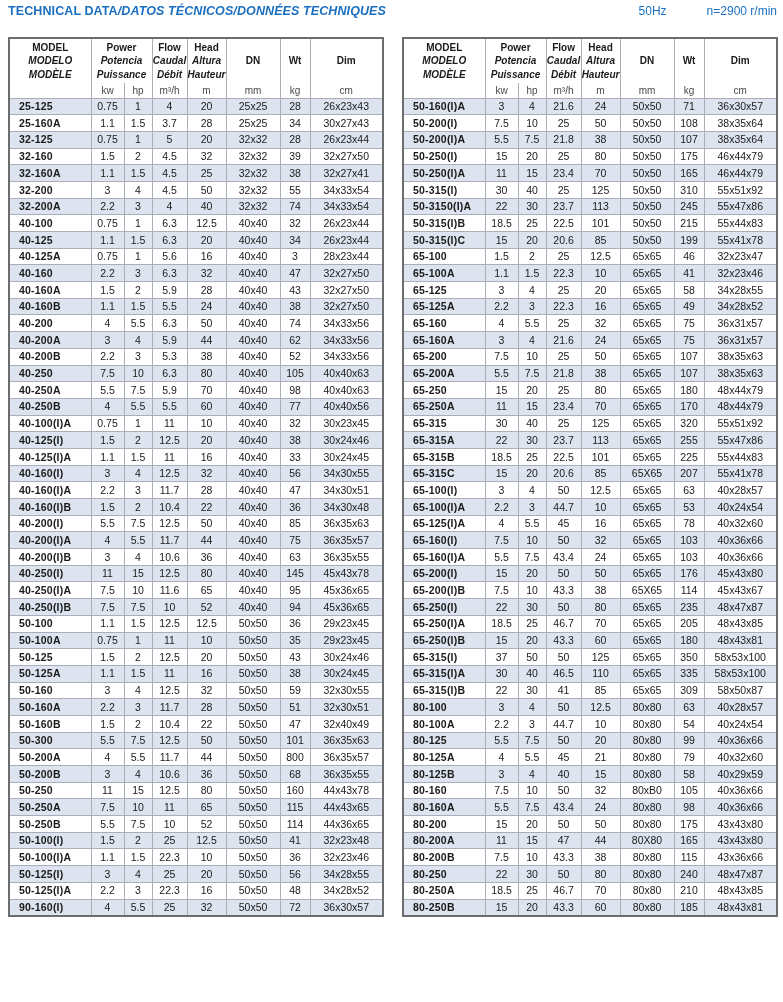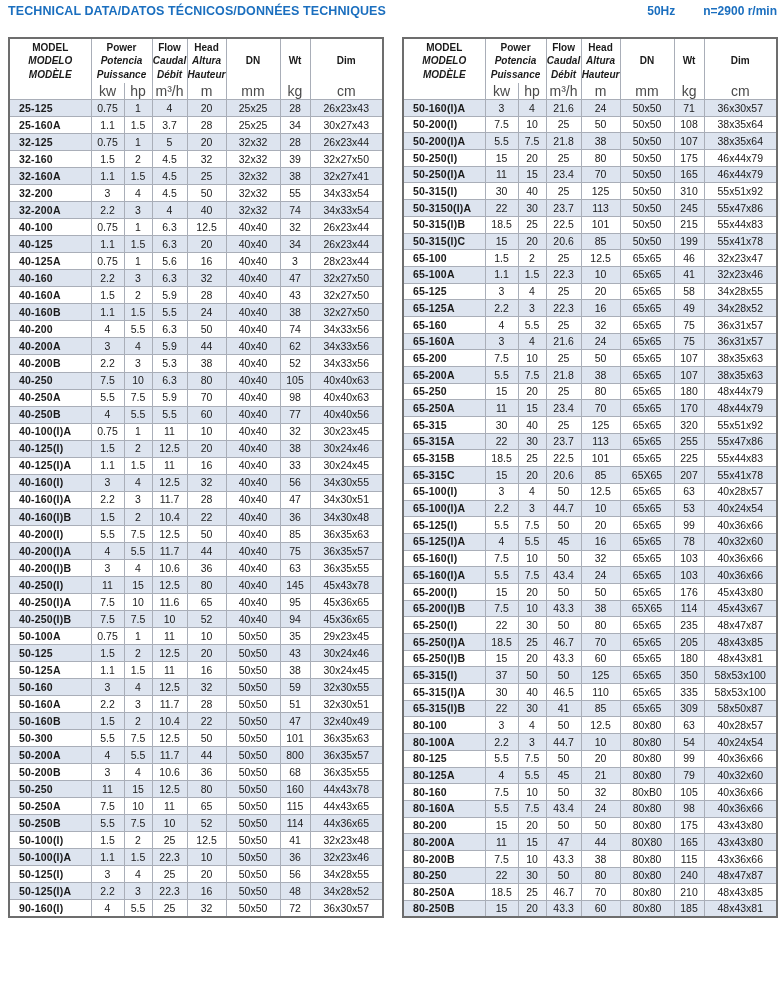--- a/index.html
+++ b/index.html
@@ -9,35 +9,35 @@
     font-family:"Liberation Sans", sans-serif; overflow:hidden;
   }
   :root { --accent:#1b6fbf; --stripe:#dde4ef; --grid:#a9aeb8; --outer:#6d6d6d; }
 
   
   .titlebar {
     position:absolute; top:4px; left:8px; right:6px;
     display:flex; justify-content:space-between; align-items:baseline;
   }
   .title { color:var(--accent); font-weight:bold; font-size:12.5px; letter-spacing:.1px; white-space:nowrap; }
-  .title .t-rest { }
-  .specs { display:flex; gap:28px; color:var(--accent); font-weight:bold; font-size:12px; white-space:nowrap; }
+  .title .t-rest { font-style:italic; }
+  .specs { display:flex; gap:40px; color:var(--accent); font-weight:normal; font-size:12px; white-space:nowrap; }
 
   
   .wm { position:absolute; color:#aebad2; font-weight:bold; pointer-events:none; user-select:none; }
   .wm-text { font-size:52px; letter-spacing:10px; opacity:.10; transform:rotate(-16deg); font-style:italic; }
   .wm-circle { width:130px; height:130px; border:10px solid #aebad2; border-radius:50%; opacity:.08; }
 
   
   .tables { position:absolute; top:37px; left:8px; display:flex; gap:18px; }
   table.spec { width:374px; border-collapse:collapse; table-layout:fixed; border:2px solid var(--outer); background:transparent; }
   table.spec th, table.spec td { border:1px solid var(--grid); padding:0; overflow:hidden; }
 
   thead tr.main-hdr th { height:45px; vertical-align:middle; text-align:center; background:#fff; border-bottom:none; }
-  thead tr.units-hdr th { height:15px; background:#fff; border-top:none; font-weight:normal; color:#4a4a4a; font-size:14px; text-align:center; vertical-align:middle; }
+  thead tr.units-hdr th { height:15px; background:#fff; border-top:none; font-weight:normal; color:#4a4a4a; font-size:10px; text-align:center; vertical-align:middle; }
   .hl { font-size:10px; font-weight:bold; color:#1a1a1a; line-height:1.32; }
   .hl.it { font-style:italic; }
 
   tbody td { height:16.7px; text-align:center; font-size:10.5px; color:#1a1a1a; vertical-align:middle; line-height:1; background:transparent; }
   tbody td.c0 { text-align:left; padding-left:9px; font-weight:bold; letter-spacing:.2px; }
   tbody tr:nth-child(odd) td { background:var(--stripe); }
   tbody tr:nth-child(even) td { background:#ffffff; }
 </style>
 </head>
 <body>
@@ -416,20 +416,30 @@
           <td class="c0">40-250(I)B</td>
           <td class="c1">7.5</td>
           <td class="c2">7.5</td>
           <td class="c3">10</td>
           <td class="c4">52</td>
           <td class="c5">40x40</td>
           <td class="c6">94</td>
           <td class="c7">45x36x65</td>
         </tr>
         <tr>
+          <td class="c0">50-100</td>
+          <td class="c1">1.1</td>
+          <td class="c2">1.5</td>
+          <td class="c3">12.5</td>
+          <td class="c4">12.5</td>
+          <td class="c5">50x50</td>
+          <td class="c6">36</td>
+          <td class="c7">29x23x45</td>
+        </tr>
+        <tr>
           <td class="c0">50-100A</td>
           <td class="c1">0.75</td>
           <td class="c2">1</td>
           <td class="c3">11</td>
           <td class="c4">10</td>
           <td class="c5">50x50</td>
           <td class="c6">35</td>
           <td class="c7">29x23x45</td>
         </tr>
         <tr>
@@ -894,30 +904,20 @@
           <td class="c0">65-100(I)A</td>
           <td class="c1">2.2</td>
           <td class="c2">3</td>
           <td class="c3">44.7</td>
           <td class="c4">10</td>
           <td class="c5">65x65</td>
           <td class="c6">53</td>
           <td class="c7">40x24x54</td>
         </tr>
         <tr>
-          <td class="c0">65-125(I)</td>
-          <td class="c1">5.5</td>
-          <td class="c2">7.5</td>
-          <td class="c3">50</td>
-          <td class="c4">20</td>
-          <td class="c5">65x65</td>
-          <td class="c6">99</td>
-          <td class="c7">40x36x66</td>
-        </tr>
-        <tr>
           <td class="c0">65-125(I)A</td>
           <td class="c1">4</td>
           <td class="c2">5.5</td>
           <td class="c3">45</td>
           <td class="c4">16</td>
           <td class="c5">65x65</td>
           <td class="c6">78</td>
           <td class="c7">40x32x60</td>
         </tr>
         <tr>
@@ -1054,20 +1054,30 @@
           <td class="c0">80-125A</td>
           <td class="c1">4</td>
           <td class="c2">5.5</td>
           <td class="c3">45</td>
           <td class="c4">21</td>
           <td class="c5">80x80</td>
           <td class="c6">79</td>
           <td class="c7">40x32x60</td>
         </tr>
         <tr>
+          <td class="c0">80-125B</td>
+          <td class="c1">3</td>
+          <td class="c2">4</td>
+          <td class="c3">40</td>
+          <td class="c4">15</td>
+          <td class="c5">80x80</td>
+          <td class="c6">58</td>
+          <td class="c7">40x29x59</td>
+        </tr>
+        <tr>
           <td class="c0">80-160</td>
           <td class="c1">7.5</td>
           <td class="c2">10</td>
           <td class="c3">50</td>
           <td class="c4">32</td>
           <td class="c5">80xB0</td>
           <td class="c6">105</td>
           <td class="c7">40x36x66</td>
         </tr>
         <tr>

